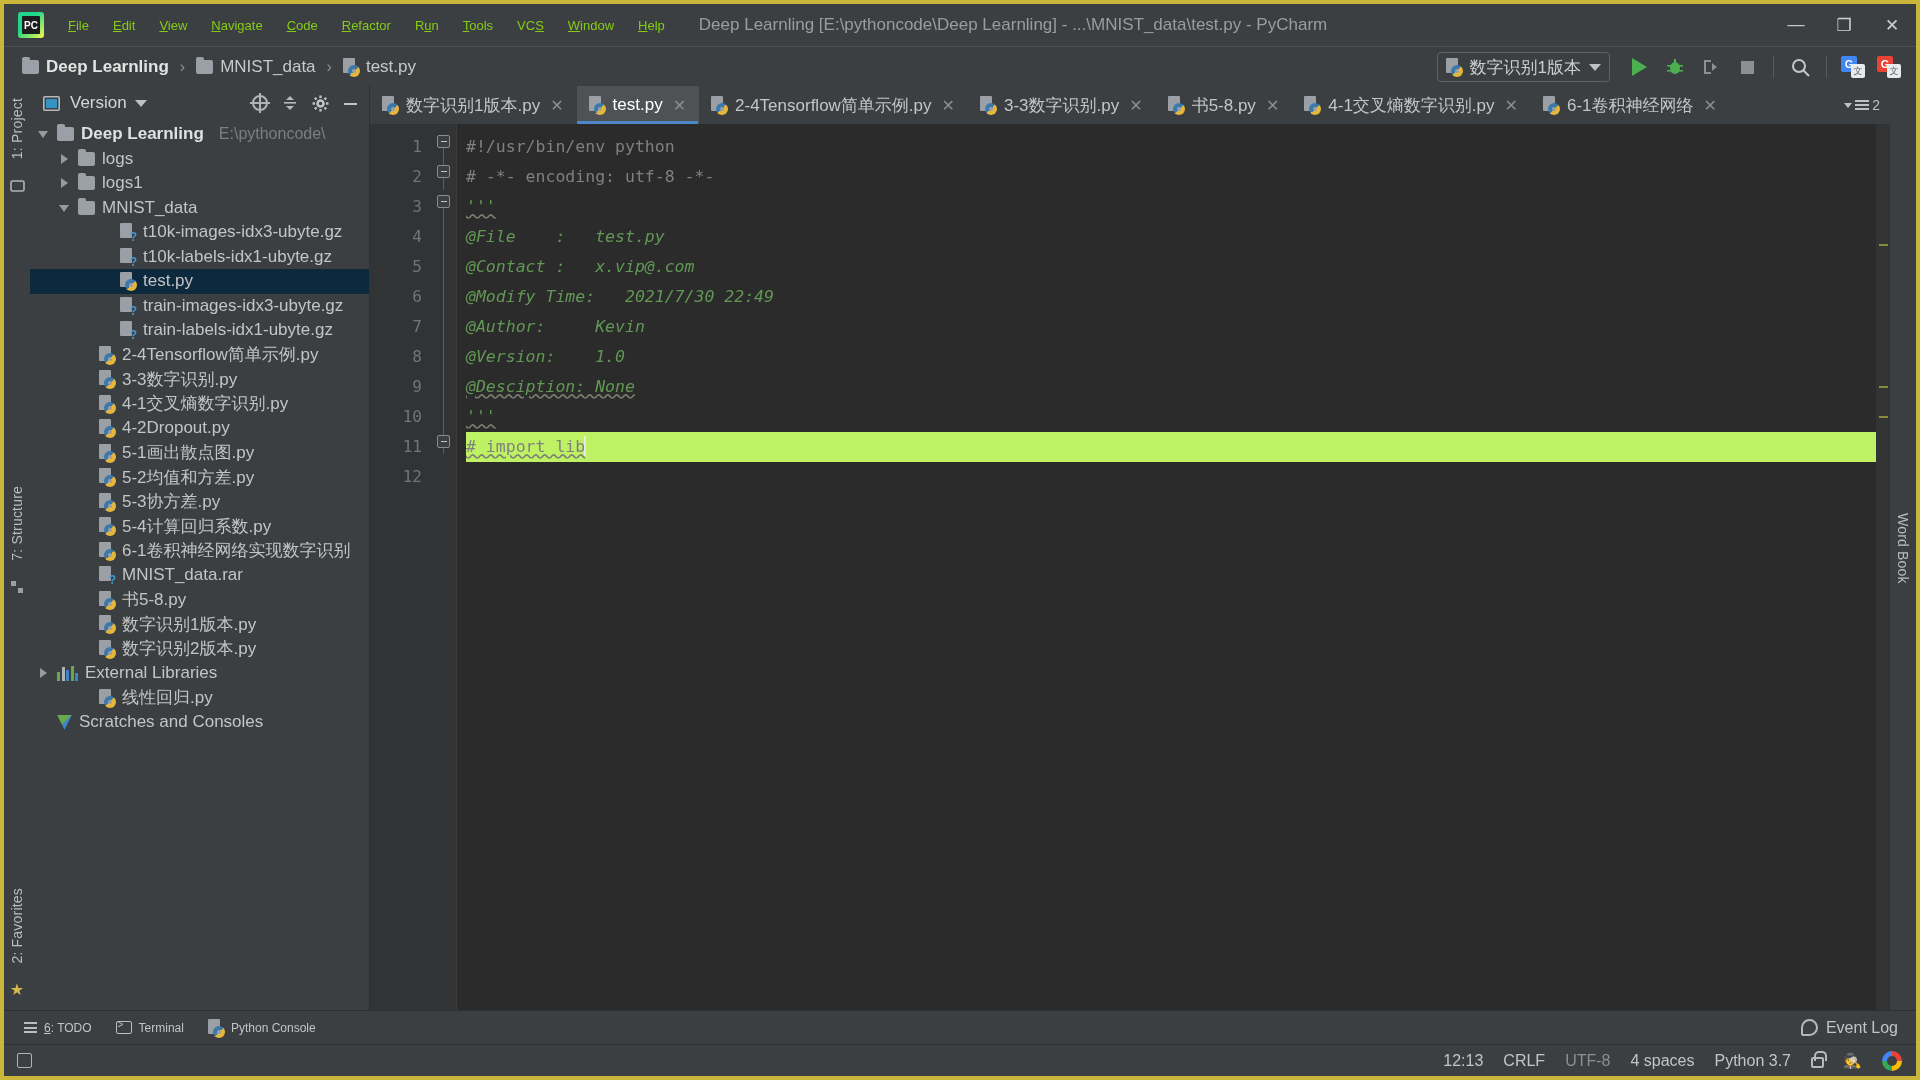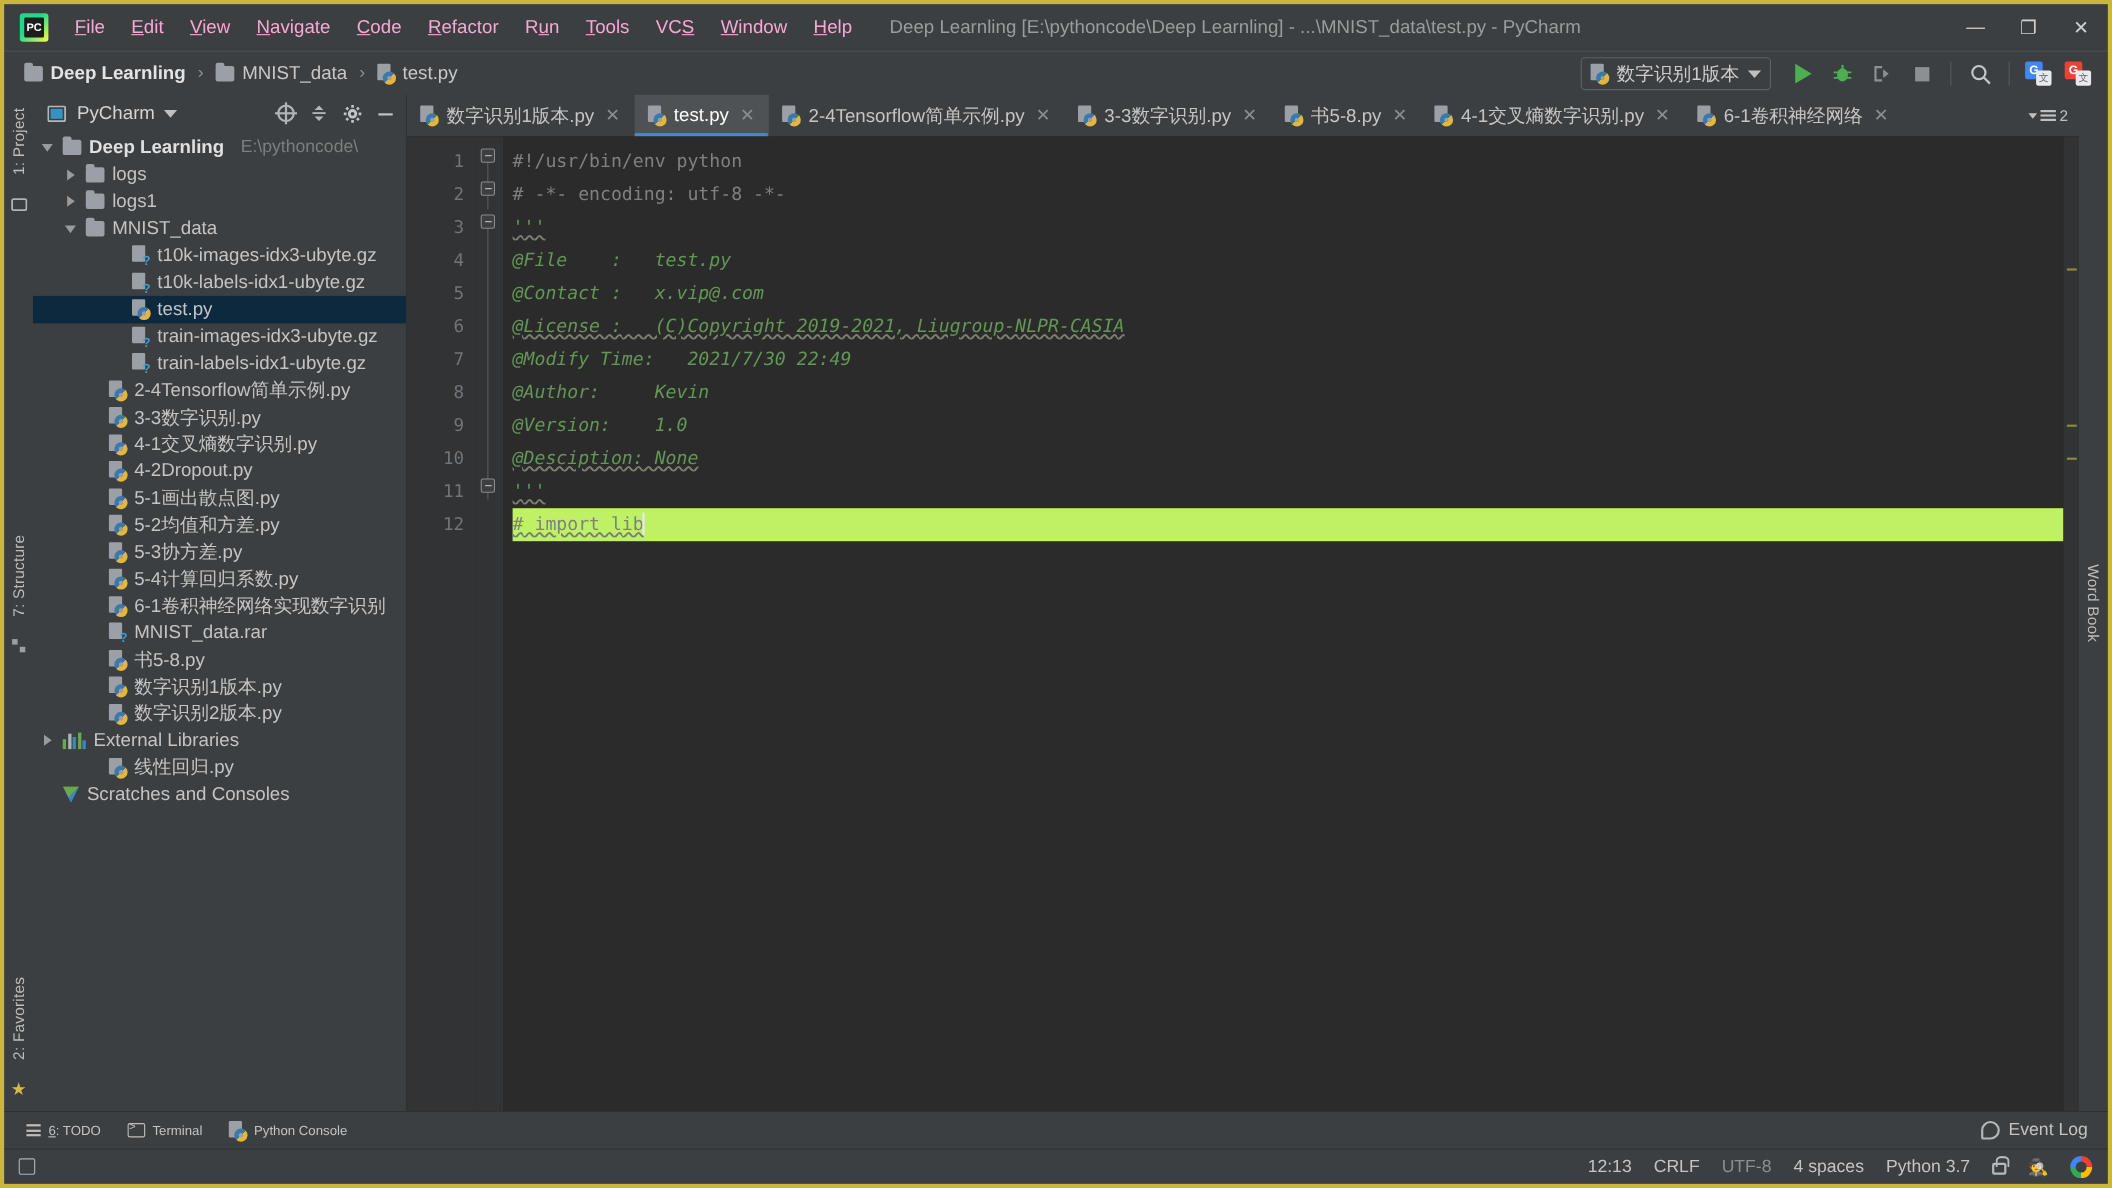--- a/index.html
+++ b/index.html
@@ -29,21 +29,21 @@
     background:linear-gradient(135deg,#21d789 0%,#21d789 40%,#fcf84a 100%);
     position:relative; flex-shrink:0;
   }
   .pc-logo::after {
     content:"PC"; position:absolute; left:4px; top:4px; right:4px; bottom:4px;
     background:#1d1d1d; color:#fff; font-size:10px; font-weight:bold;
     display:flex; align-items:center; justify-content:center; border-radius:1px;
   }
   .menu { display:flex; align-items:center; gap:0px; }
   .menu-item {
-    padding:4px 12px; color:#f9a8d4; font-size:17px; cursor:default;
+    padding:4px 12px; color:#84cc16; font-size:13px; cursor:default;
     white-space:nowrap;
   }
   .menu-item u { text-decoration:underline; }
   .win-title {
     margin-left:22px; color:#9a9d9e; font-size:17px; white-space:nowrap;
   }
   .win-ctrls {
     position:absolute; right:0; top:0; height:42px; display:flex; align-items:center;
   }
   .win-btn {
@@ -434,21 +434,21 @@
     </div>
 
     <div class="project">
       <div class="proj-head">
         <span class="hicon">
           <svg width="17" height="15" viewBox="0 0 17 15">
               <rect x="0.8" y="0.8" width="15.4" height="13.4" rx="1" fill="none" stroke="#b4b8b9" stroke-width="1.6"></rect>
               <rect x="3" y="3" width="11" height="9" fill="#3592c4"></rect>
             </svg>
         </span>
-        <span class="proj-title">PyCharm</span>
+        <span class="proj-title">Version</span>
         <span class="caret-d"></span>
         <span class="spacer"></span>
         <span class="hicon">
             <span class="target-ico"></span>
           </span>
         <span class="hicon">
           <svg width="16" height="16" viewBox="0 0 16 16">
               <path d="M8 1l4 4H4z" fill="#b4b8b9"></path>
               <rect x="2" y="7" width="12" height="1.6" fill="#b4b8b9"></rect>
               <path d="M8 15l-4-4h8z" fill="#b4b8b9"></path>
@@ -761,21 +761,20 @@
           <div class="fold-line" style="top:110px;height:220px;"></div>
           <div class="fold-box" style="top:311px;"></div>
         </div>
         <div class="code">
           <div class="code-vline" style="left:0px;"></div>
         <div class="cline"><span class="c-comment">#!/usr/bin/env python</span></div>
             <div class="cline"><span class="c-comment"># -*- encoding: utf-8 -*-</span></div>
             <div class="cline"><span class="c-doc spell">'''</span></div>
             <div class="cline"><span class="c-doc">@File    :   test.py</span></div>
             <div class="cline"><span class="c-doc">@Contact :   x.vip@.com</span></div>
-            <div class="cline"><span class="c-doc spell">@License :   (C)Copyright 2019-2021, Liugroup-NLPR-CASIA</span></div>
             <div class="cline"><span class="c-doc">@Modify Time:   2021/7/30 22:49</span></div>
             <div class="cline"><span class="c-doc">@Author:     Kevin</span></div>
             <div class="cline"><span class="c-doc">@Version:    1.0</span></div>
             <div class="cline"><span class="c-doc spell">@Desciption: None</span></div>
             <div class="cline"><span class="c-doc spell">'''</span></div>
             <div class="cline cur"><span class="c-comment spell"># import lib</span><span class="caret"></span></div>
           </div>
         <div class="right-gutter">
           <div class="marker" style="top:120px;"></div>
           <div class="marker" style="top:262px;"></div>

